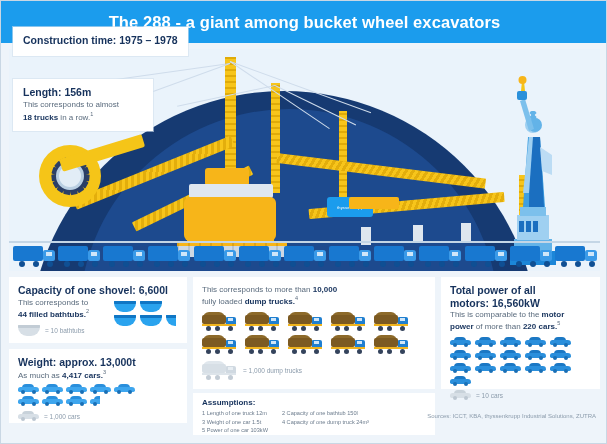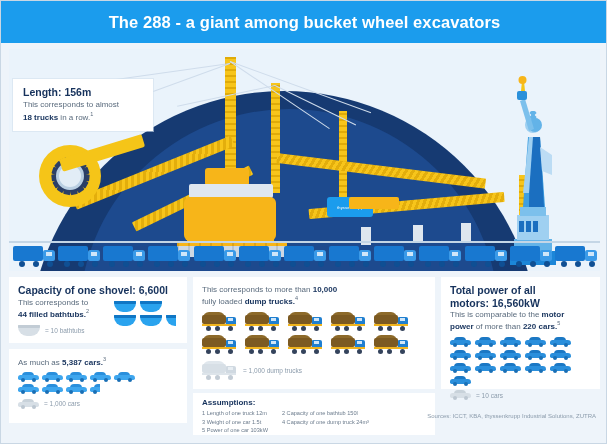--- a/index.html
+++ b/index.html
@@ -419,20 +419,23 @@
           <div class="mt-box"></div>
           <div class="mt-cab"></div>
           <div class="mt-win"></div>
           <div class="mt-w" style="left:6px"></div>
           <div class="mt-w" style="left:20px"></div>
           <div class="mt-w" style="left:34px"></div>
         </div>
     </div>
   </div>
 
+  <div class="callout cl-construction">
+    <h3>Construction time: 1975 – 1978</h3>
+  </div>
 
   <div class="callout cl-length">
     <h3>Length: 156m</h3>
     <p>
       <span>This corresponds to almost</span><br>
       <b>18 trucks</b><span> in a row.</span><span class="sup">1</span>
     </p>
   </div>
 
 
@@ -471,22 +474,23 @@
           </div>
         <div class="tub half">
             <div class="tub-b"></div>
             <div class="tub-r"></div>
           </div>
       </div>
     </div>
   </div>
 
   <div class="panel p-weight">
+    <h4>Weight: approx. 13,000t</h4>
     <p>
-      <span>As much as </span><b>5,387 cars.</b><span class="sup">3</span>
+      <span>As much as </span><b>4,417 cars.</b><span class="sup">3</span>
     </p>
     <div style="margin-top:4px;">
       <div style="display:flex; gap:3px; margin-bottom:2px;">
         <div class="car">
             <div class="car-t"></div>
             <div class="car-b"></div>
             <div class="car-w" style="left:3px"></div>
             <div class="car-w" style="left:14px"></div>
           </div>
         <div class="car">

